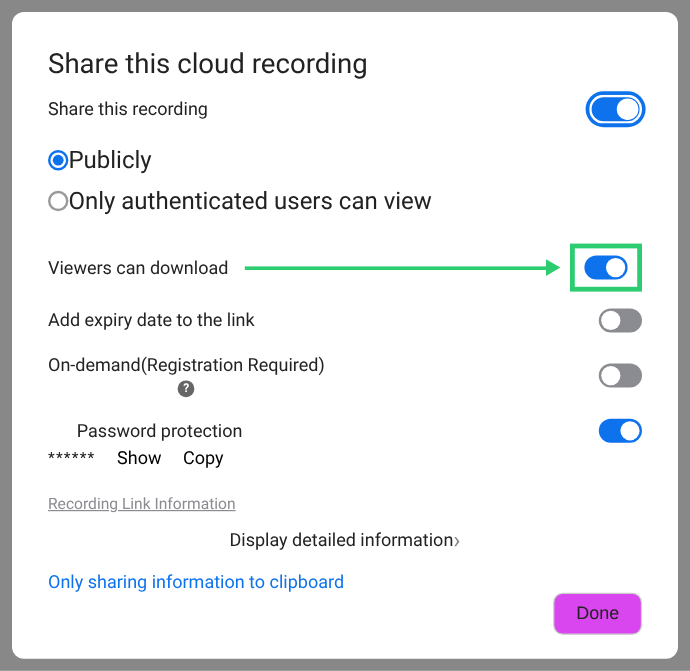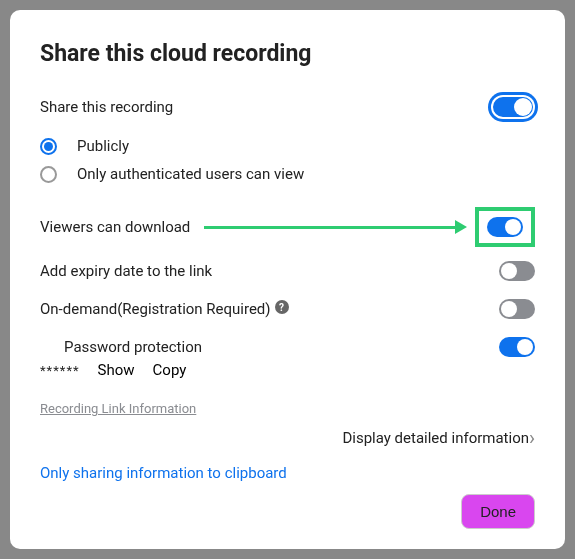--- a/index.html
+++ b/index.html
@@ -15,39 +15,39 @@
       border-radius: 10px;
       width: 100%;
       height: 100%;
       padding: 30px 30px 20px 30px;
       position: relative;
       display: flex;
       flex-direction: column;
     }
     .title {
       font-size: 23px;
-      font-weight: 700;
-      color: #222;
-      margin-bottom: 28px;
+      font-weight: 400;
+      color: #222;
+      margin-bottom: 12px;
     }
     .row {
       display: flex;
       justify-content: space-between;
       align-items: center;
       margin-bottom: 18px;
       font-size: 15px;
       color: #222;
     }
-    .row-label { display: flex; gap: 4px; }
+    .row-label { display: flex; align-items: center; gap: 4px; flex-direction: column; }
     .radios { margin-bottom: 14px; }
     .radio-opt {
       display: flex;
       align-items: center;
-      gap: 20px;
-      font-size: 15px;
+      gap: 0;
+      font-size: 20px;
       color: #222;
       margin-bottom: 10px;
       cursor: pointer;
     }
     .radio {
       width: 17px; height: 17px;
       border: 2px solid #999;
       border-radius: 50%;
       display: inline-flex;
       align-items: center;
@@ -135,21 +135,21 @@
     .password-mask { color: #222; letter-spacing: 1px; font-size: 13px; }
     .link-action { color: #000000; cursor: pointer; }
     .section-heading {
       font-size: 13px;
       color: #8a8c91;
       margin-bottom: 10px;
       text-decoration: underline;
     }
     .detail-row {
       display: flex;
-      justify-content: flex-end;
+      justify-content: center;
       align-items: center;
       font-size: 15px;
       color: #222;
       margin-bottom: 14px;
       cursor: pointer;
     }
     .chevron {
       font-size: 20px;
       color: #888;
     }

